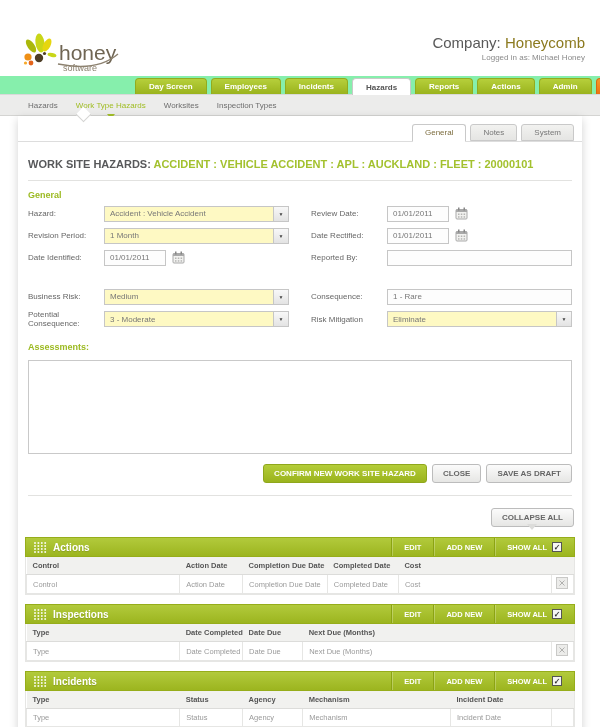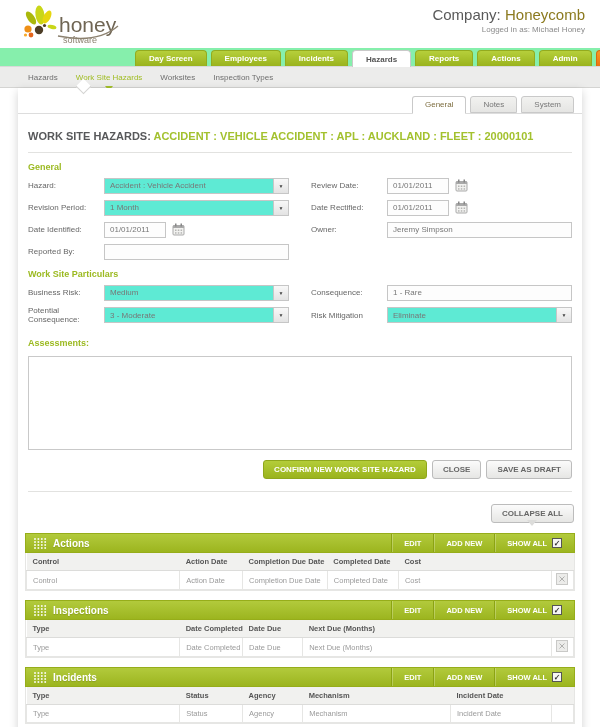--- a/index.html
+++ b/index.html
@@ -1,19 +1,19 @@
 <!DOCTYPE html>
 <html><head>
 <meta charset="utf-8">
 <style>
   * { margin:0; padding:0; box-sizing:border-box; }
   html,body { width:600px; height:727px; overflow:hidden; background:#fff;
     font-family:"Liberation Sans", sans-serif; }
   
-  .header { position:relative; height:48px; background:#fff; }
+  .header { position:relative; height:48px; background:#fff;margin-top:28px; }
   .logo { position:absolute; left:22px; top:4px; cursor:pointer; }
   .company-block { position:absolute; right:15px; top:6px; text-align:right; }
   .company-line { font-size:15px; color:#595959; }
   .company-line .cname { color:#8c7a1f; }
   .logged-line { font-size:8px; color:#8a8a8a; margin-top:2px; }
   
   .navrow { display:flex; align-items:flex-end; padding:0 15px 0 135px;
     border-bottom:1px solid #d9d9d9; height:19px; position:relative; background:#86efac; }
   .ntab { font-size:8px; font-weight:bold; color:#fff; text-align:center;
     padding:0 13px; height:16px; line-height:16px; margin-right:4px;
@@ -48,21 +48,21 @@
   .pagetitle { font-size:11px; font-weight:bold; color:#57585a; padding:16px 10px 0; }
   .pagetitle .green { color:#a3c12e; }
   .hr { border-top:1px solid #e2e2e0; margin:10px 10px 0; }
   .sect-label { font-size:9px; font-weight:bold; color:#9cba22; padding:9px 10px 5px; }
   
   .form-grid { display:grid; grid-template-columns:1fr 1fr; column-gap:22px;
     row-gap:5px; padding:0 10px; }
   .frow { display:flex; align-items:center; min-height:17px; }
   .frow label { width:76px; flex-shrink:0; font-size:8px; color:#666; }
   .ctrl-wide { flex:1; }
-  .sel { display:flex; align-items:center; border:1px solid #c6c6c6; background:#5eead4;
+  .sel { display:flex; align-items:center; border:1px solid #c6c6c6; background:#fef9c3;
     height:16px; cursor:pointer; }
   .sel .val { flex:1; font-size:8px; color:#777; padding:0 5px; white-space:nowrap;
     overflow:hidden; }
   .sel .arr { width:15px; align-self:stretch; border-left:1px solid #c6c6c6;
     background:linear-gradient(#f8f8f8,#e3e3e3); display:flex; align-items:center;
     justify-content:center; font-size:5px; color:#444; }
   input.txt { border:1px solid #c6c6c6; background:#fdfdfd; height:16px; width:100%;
     font-size:8px; color:#777; padding:0 5px; font-family:"Liberation Sans",sans-serif; }
   input.date { width:62px; flex:none; }
   .calendar { margin-left:6px; cursor:pointer; display:inline-flex; }
@@ -138,21 +138,21 @@
   <div class="ntab">Incidents</div>
   <div class="ntab active">Hazards</div>
   <div class="ntab">Reports</div>
   <div class="ntab">Actions</div>
   <div class="ntab">Admin</div>
   <div class="ntab mainmenu">Main Menu</div>
 </div>
 
 <div class="subnav">
   <div class="subitem">Hazards</div>
-  <div class="subitem active">Work Site Hazards</div>
+  <div class="subitem active">Work Type Hazards</div>
   <div class="subitem">Worksites</div>
   <div class="subitem">Inspection Types</div>
   <div class="notch"></div>
 </div>
 
 <div class="panel">
 
   <div class="tabsrow">
     <div class="ptab active">General</div>
     <div class="ptab">Notes</div>
@@ -234,33 +234,28 @@
               <rect x="3" y="6.5" width="1.5" height="1.5"></rect>
               <rect x="5.8" y="6.5" width="1.5" height="1.5"></rect>
               <rect x="8.6" y="6.5" width="1.5" height="1.5"></rect>
               <rect x="3" y="9.2" width="1.5" height="1.5"></rect>
               <rect x="5.8" y="9.2" width="1.5" height="1.5"></rect>
               <rect x="8.6" y="9.2" width="1.5" height="1.5"></rect>
             </g>
           </svg>
         </span>
       </div>
-    <div class="frow">
-        <label>Owner:</label>
-      <input class="txt ctrl-wide" value="Jeremy Simpson" style="">
-      </div>
 
     <div class="frow">
         <label>Reported By:</label>
       <input class="txt ctrl-wide" value="" style="">
       </div>
     <div class="frow"></div>
   </div>
 
-  <div class="sect-label">Work Site Particulars</div>
   <div class="form-grid">
     <div class="frow">
         <label>Business Risk:</label>
       <div class="sel ctrl-wide">
           <span class="val">Medium</span>
           <span class="arr">▼</span>
         </div>
       </div>
     <div class="frow">
         <label>Consequence:</label>

